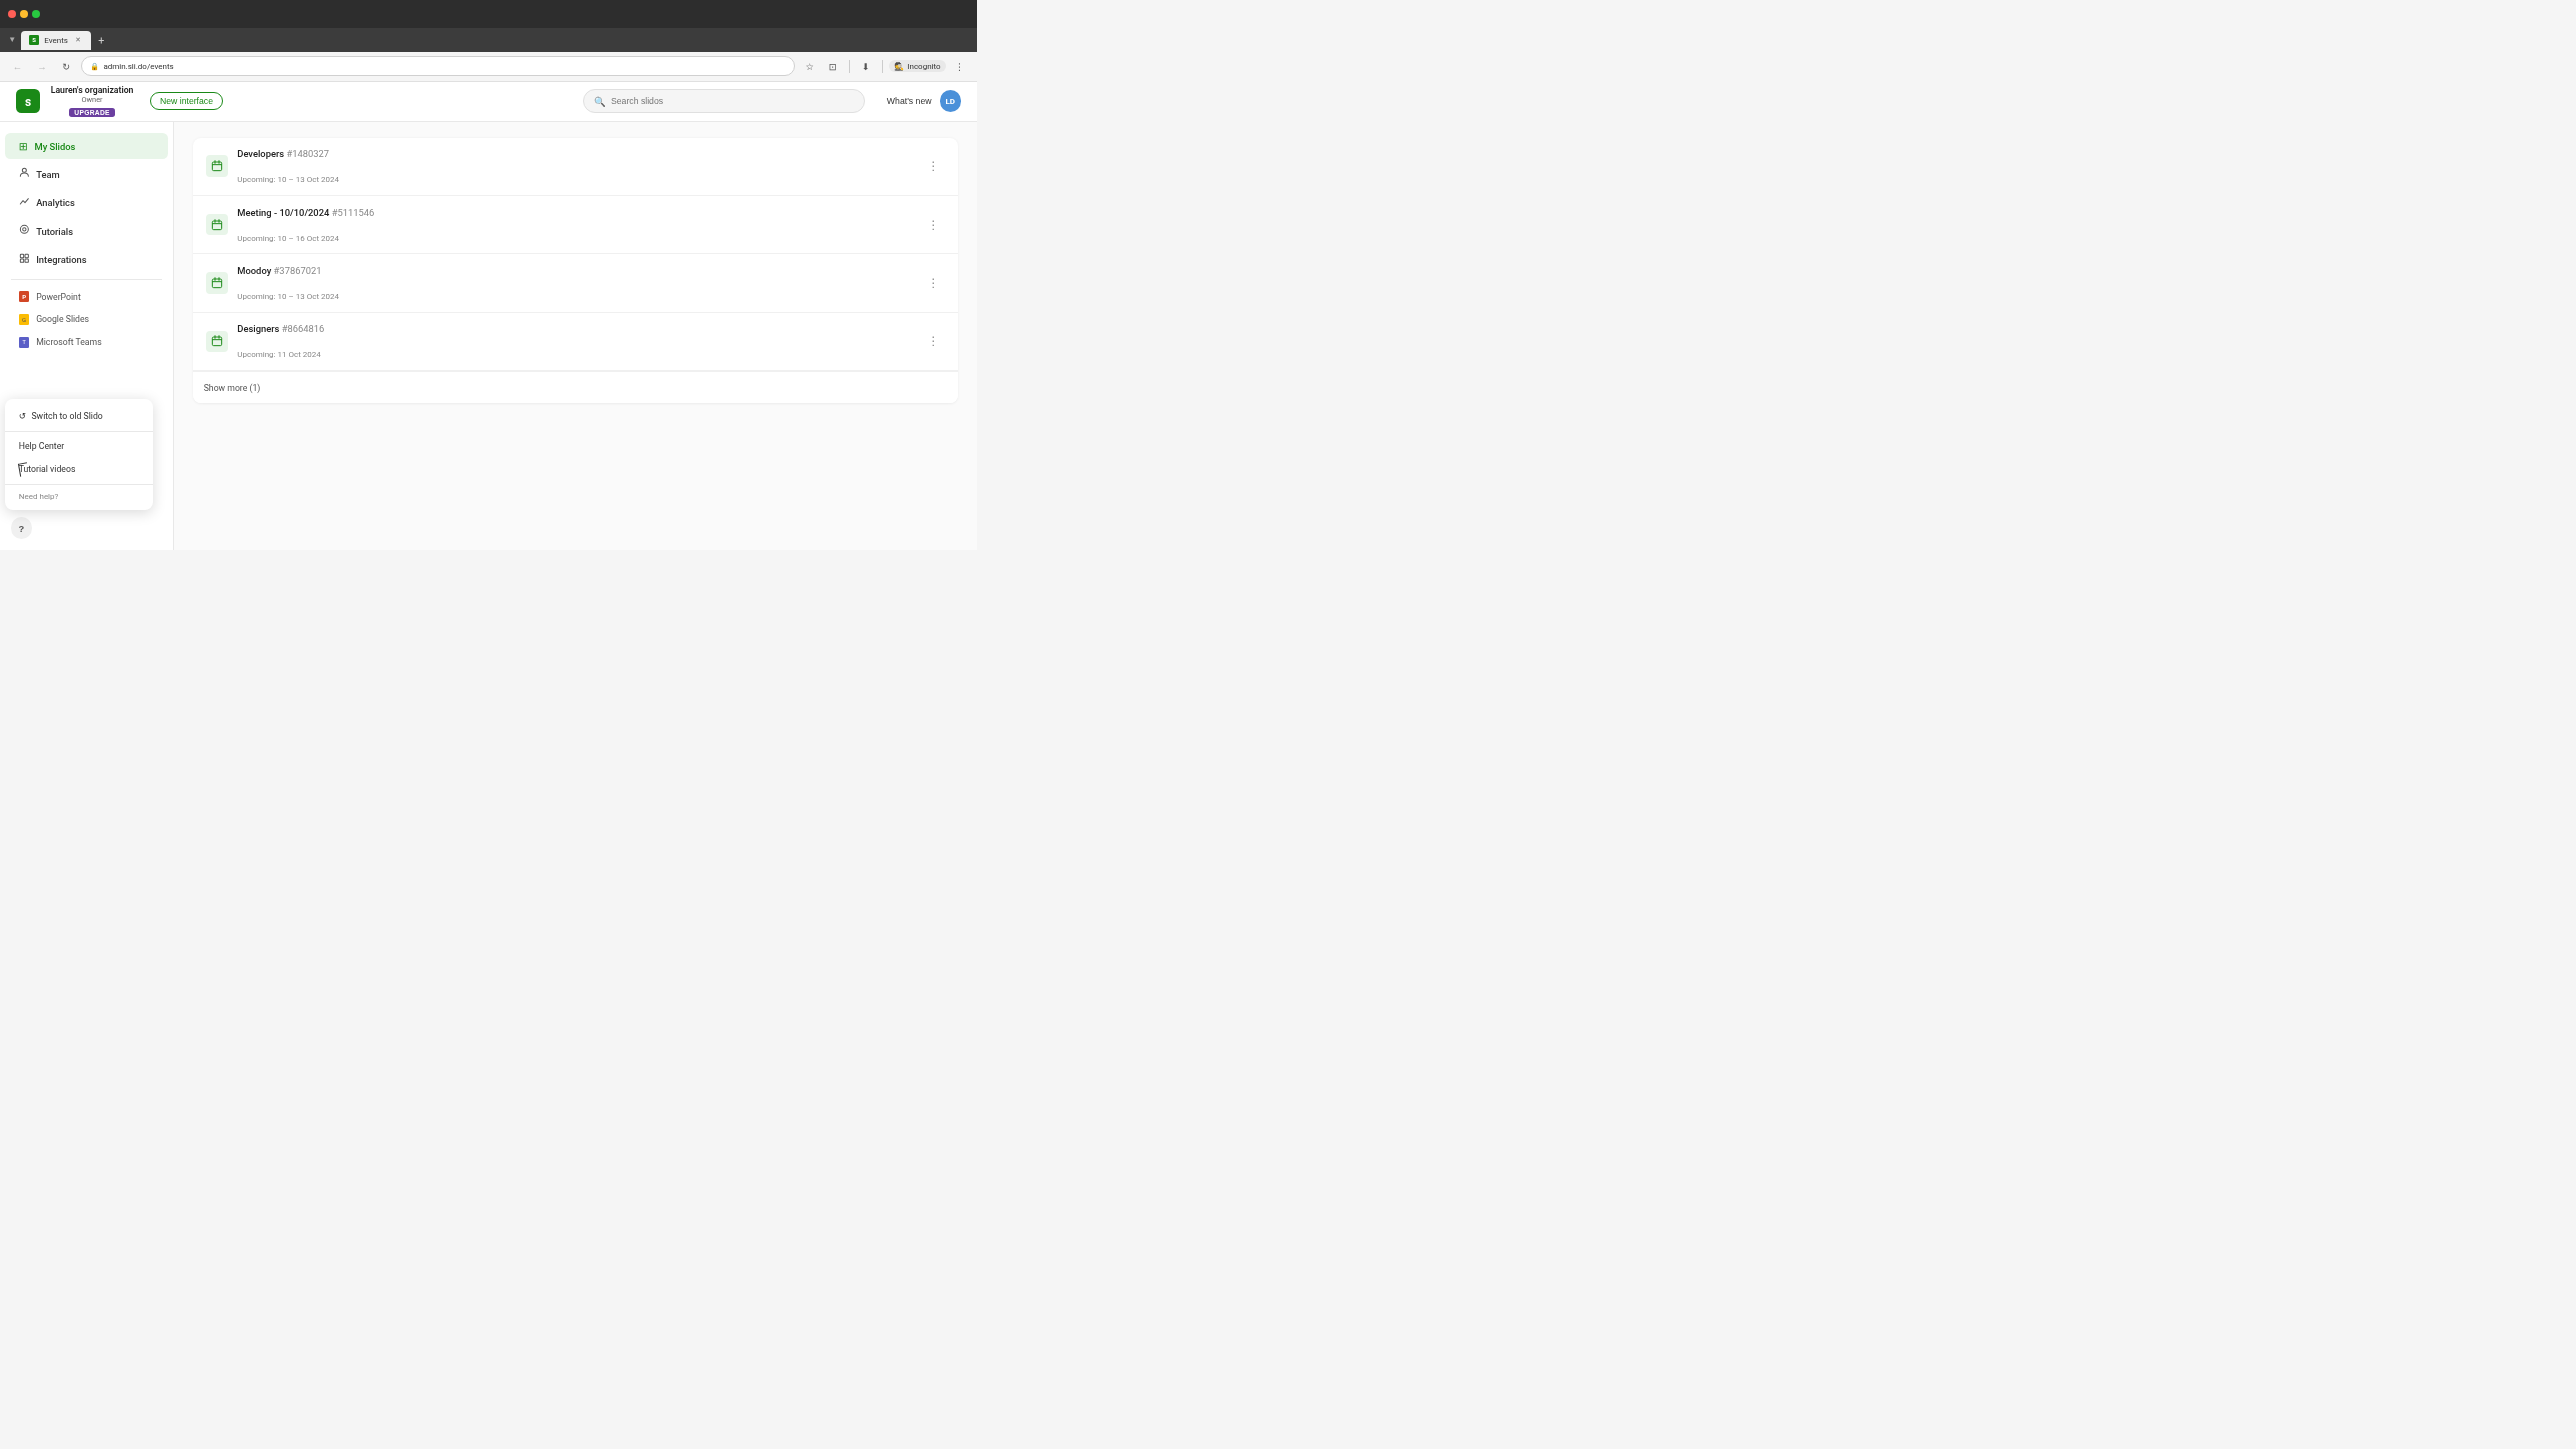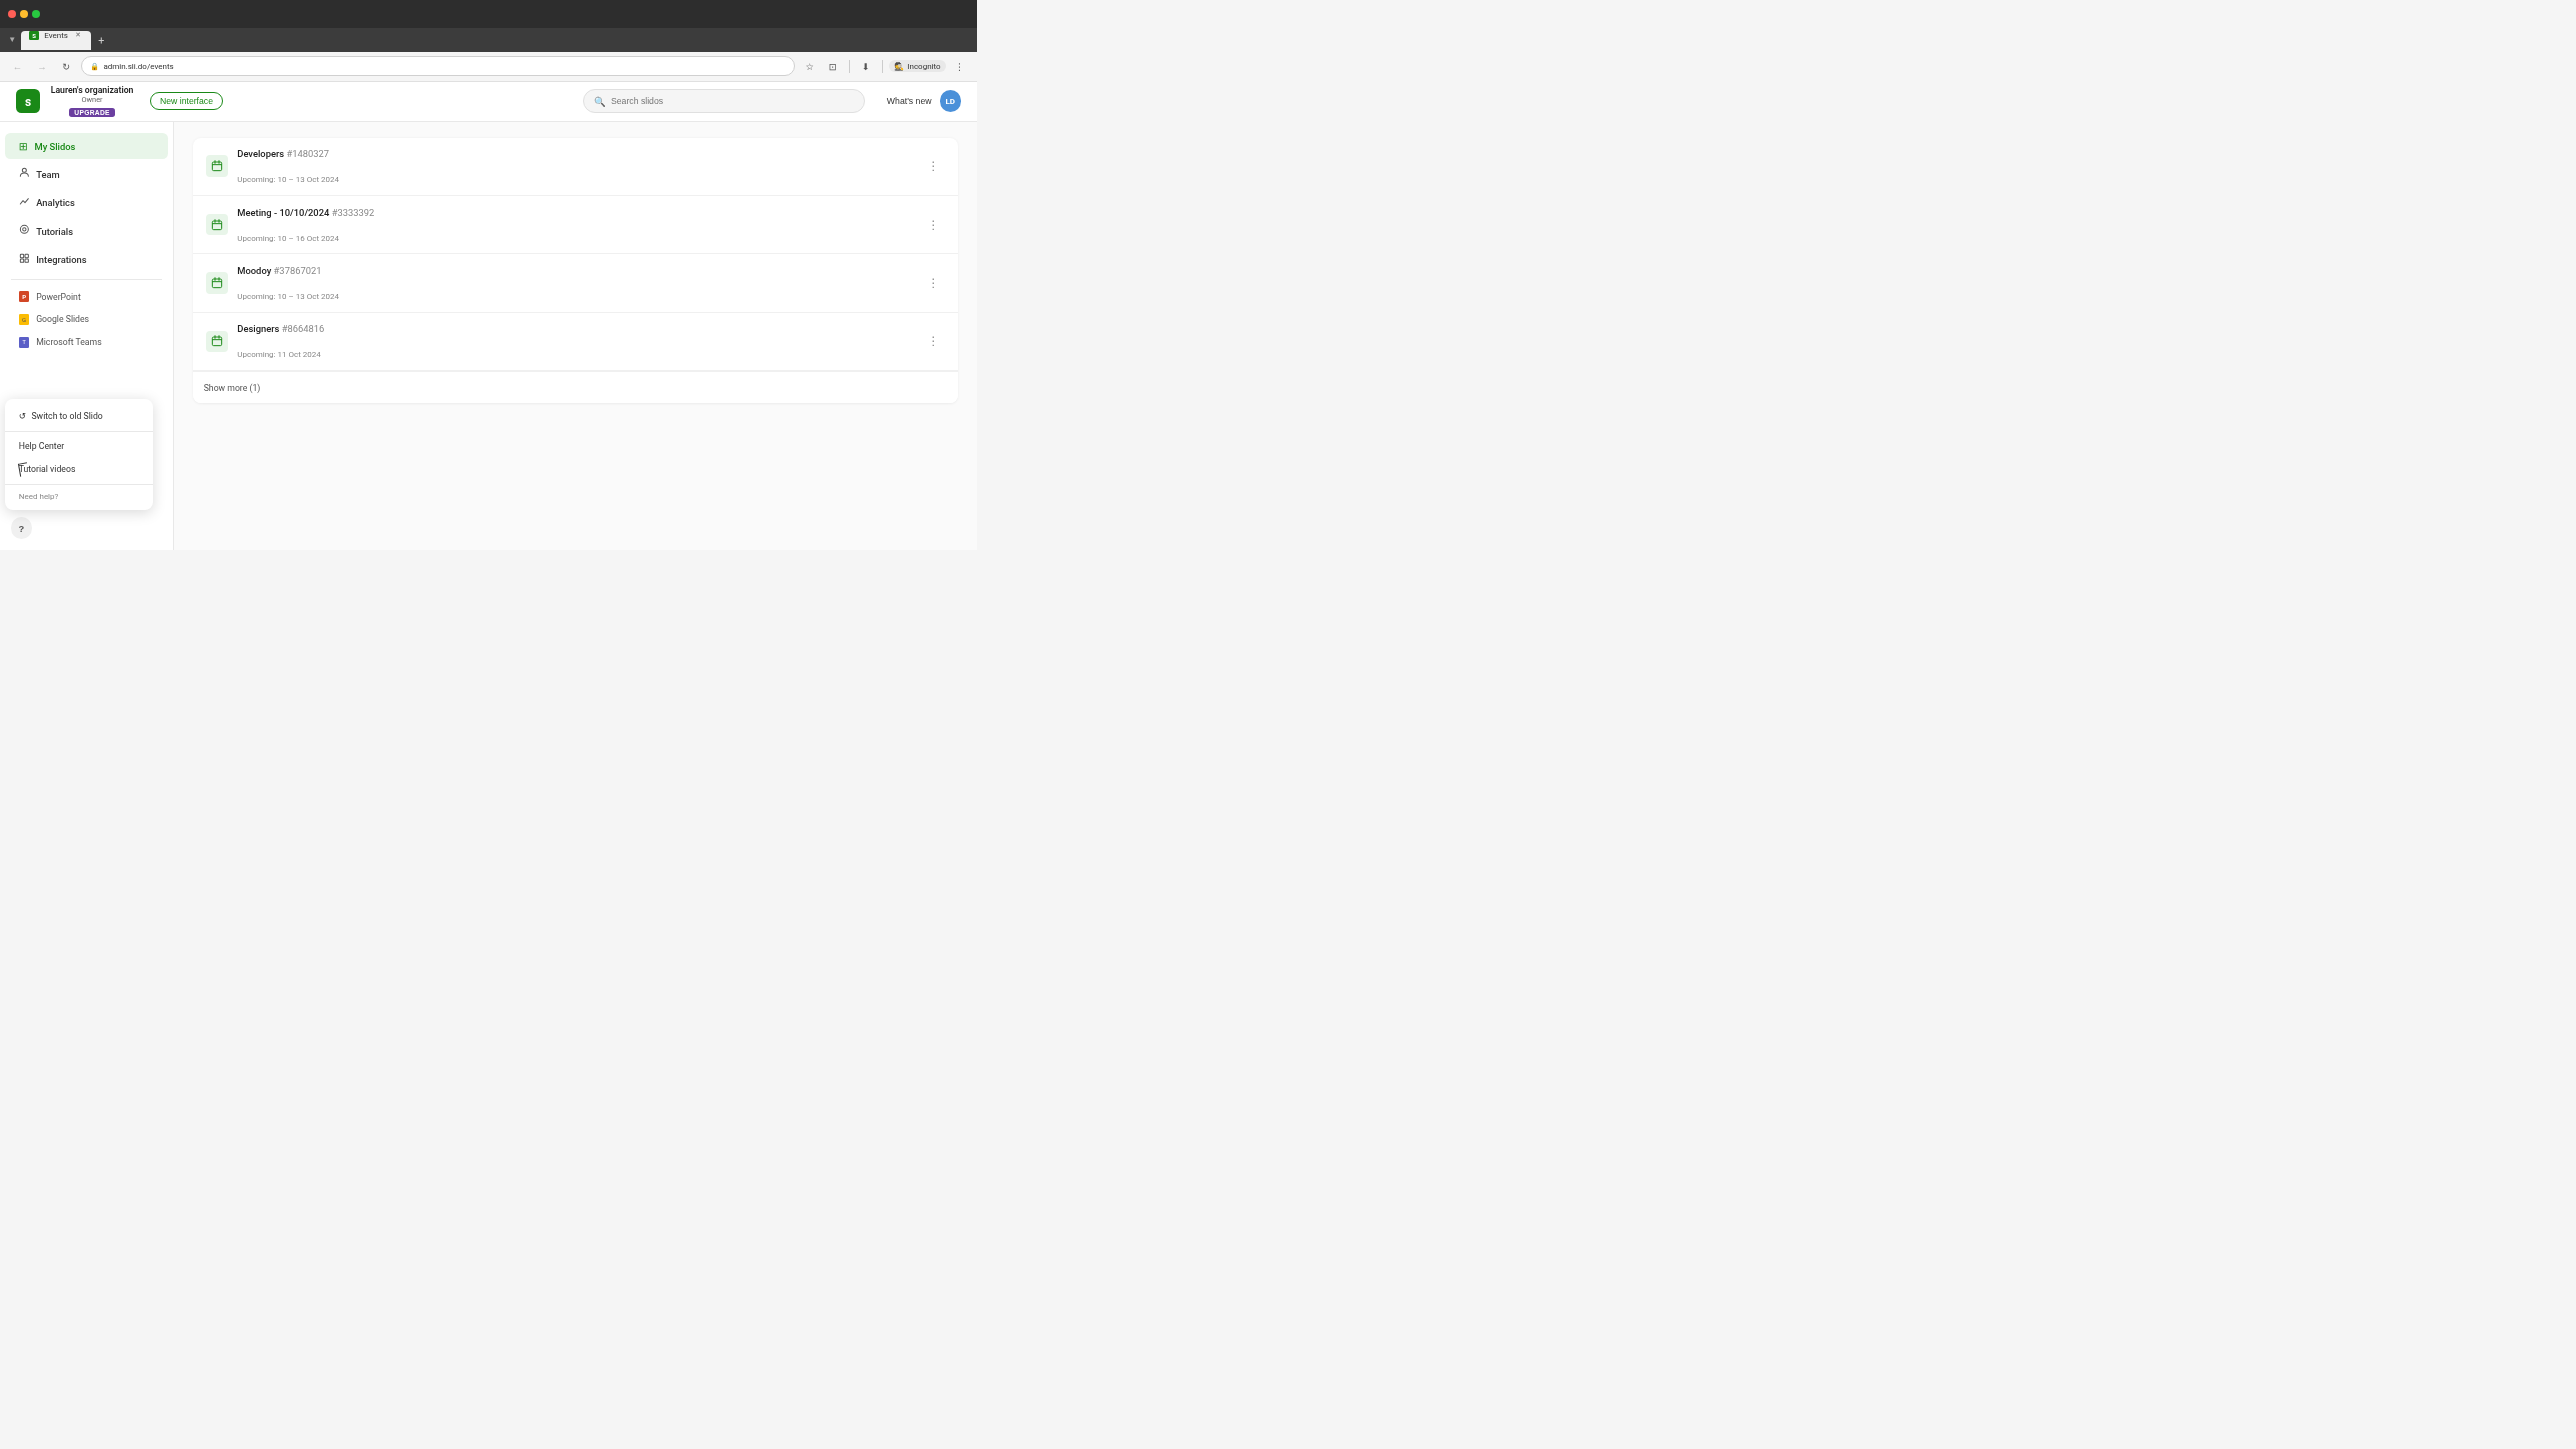--- a/index.html
+++ b/index.html
@@ -29,21 +29,21 @@
       align-items: center;
       padding: 0 5.4px;
       gap: 2.7px;
     }
     .tab-item {
       background: #f0f0f0;
       border-radius: 4px 4px 0 0;
       height: 19px;
       padding: 0 8px;
       display: flex;
-      align-items: flex-start;
+      align-items: center;
       gap: 5.4px;
       font-size: 8px;
       color: #333;
     }
     .tab-favicon {
       width: 9.4px;
       height: 9.4px;
       background: #1a8917;
       border-radius: 1.3px;
       display: flex; align-items: center; justify-content: center;
@@ -622,21 +622,21 @@
             <svg width="12" height="12" viewBox="0 0 18 18" fill="none">
               <rect x="2" y="3" width="14" height="13" rx="2" stroke="#1a8917" stroke-width="1.5"></rect>
               <line x1="2" y1="7" x2="16" y2="7" stroke="#1a8917" stroke-width="1.5"></line>
               <line x1="6" y1="1" x2="6" y2="5" stroke="#1a8917" stroke-width="1.5" stroke-linecap="round"></line>
               <line x1="12" y1="1" x2="12" y2="5" stroke="#1a8917" stroke-width="1.5" stroke-linecap="round"></line>
             </svg>
           </div>
           <div class="event-info">
             <div class="event-title">
               <span>Meeting - 10/10/2024</span>
-              <span class="event-id">#3333392</span>
+              <span class="event-id">#5111546</span>
             </div>
             <div class="event-subtitle">Upcoming: 10 – 16 Oct 2024</div>
           </div>
           <button class="event-more-btn">⋮</button>
         </div>
 
         <div class="event-item">
           <div class="event-cal-icon">
             <svg width="12" height="12" viewBox="0 0 18 18" fill="none">
               <rect x="2" y="3" width="14" height="13" rx="2" stroke="#1a8917" stroke-width="1.5"></rect>

